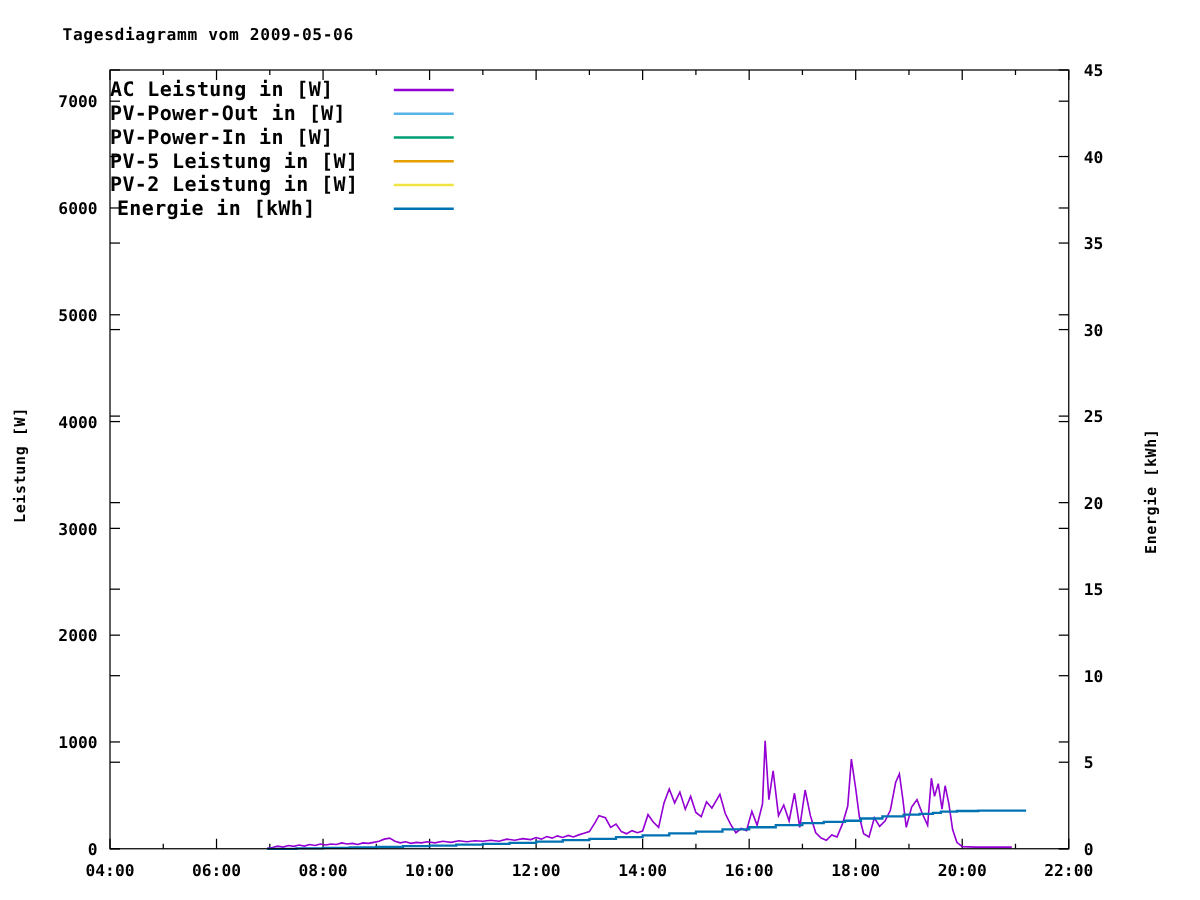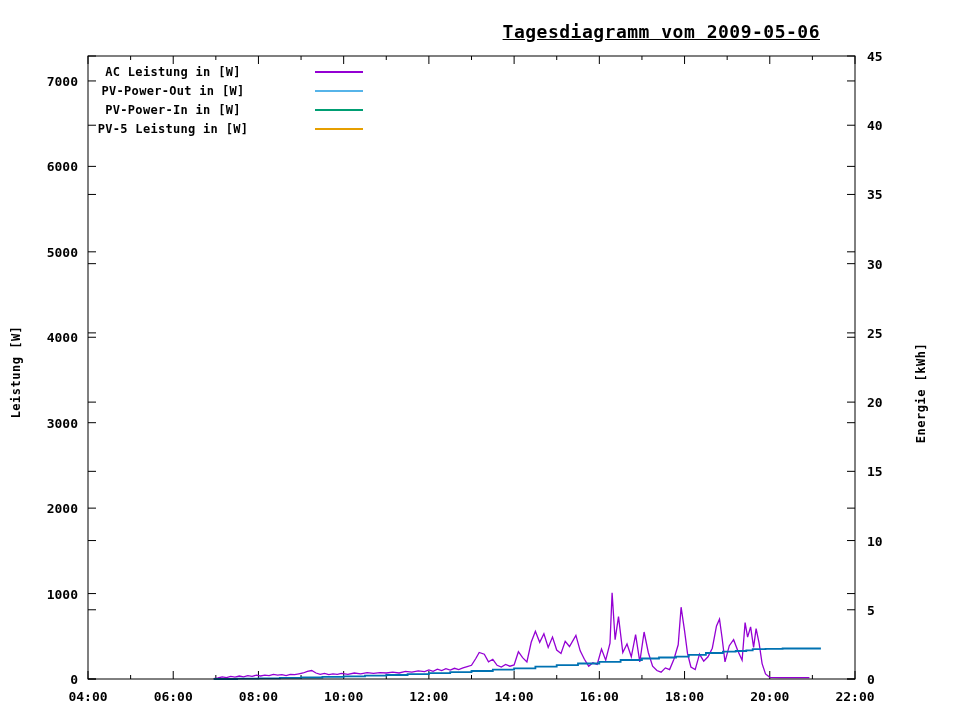--- a/index.html
+++ b/index.html
@@ -1,33 +1,33 @@
 <!DOCTYPE html>
 <html><head>
 <meta charset="utf-8">
 <style>
   html,body{margin:0;padding:0;background:#fff;}
   .screen{
     position:relative;width:960px;height:720px;background:#ffffff;overflow:hidden;
     font-family:"DejaVu Sans Mono",monospace;font-weight:bold;color:#000;
   }
   .chart-title{
-    position:absolute;top:21px;left:50px;width:770px;text-align:right;
-    font-size:18px;letter-spacing:0.5px;white-space:nowrap;text-decoration:underline;
+    position:absolute;top:21px;left:50px;width:770px;text-align:left;
+    font-size:13px;letter-spacing:0.5px;white-space:nowrap;
   }
   .ylabel{
     position:absolute;white-space:nowrap;font-size:12px;letter-spacing:0.5px;
     transform:translate(-50%,-50%) rotate(-90deg);
   }
   .ylabel.left{left:16px;top:372px;}
   .ylabel.right{left:921px;top:393px;}
   .legend{position:absolute;left:88px;top:62px;}
   .legend-row{display:flex;align-items:center;height:19px;}
   .legend-label{
-    display:inline-block;width:170px;text-align:center;font-size:12px;
+    display:inline-block;width:170px;text-align:center;font-size:16px;
     letter-spacing:0.3px;white-space:nowrap;
   }
   .legend-line{display:inline-block;width:48px;height:2px;margin-left:57px;background:#000;}
   svg{position:absolute;left:0;top:0;}
   .tick-label{font-family:"DejaVu Sans Mono",monospace;font-weight:bold;font-size:13px;fill:#000;}
 </style>
 </head>
 <body>
 
 <div class="screen">
@@ -155,15 +155,23 @@
       <span class="legend-line" style="background: rgb(86, 180, 233);"></span>
     </div>
     <div class="legend-row">
       <span class="legend-label">PV-Power-In in [W]</span>
       <span class="legend-line" style="background: rgb(0, 158, 115);"></span>
     </div>
     <div class="legend-row">
       <span class="legend-label">PV-5 Leistung in [W]</span>
       <span class="legend-line" style="background: rgb(230, 159, 0);"></span>
     </div>
+    <div class="legend-row">
+      <span class="legend-label">PV-2 Leistung in [W]</span>
+      <span class="legend-line" style="background: rgb(240, 228, 66);"></span>
+    </div>
+    <div class="legend-row">
+      <span class="legend-label">Energie in [kWh]</span>
+      <span class="legend-line" style="background: rgb(0, 114, 178);"></span>
+    </div>
   </div>
 
 </div>
 
 </body></html>

